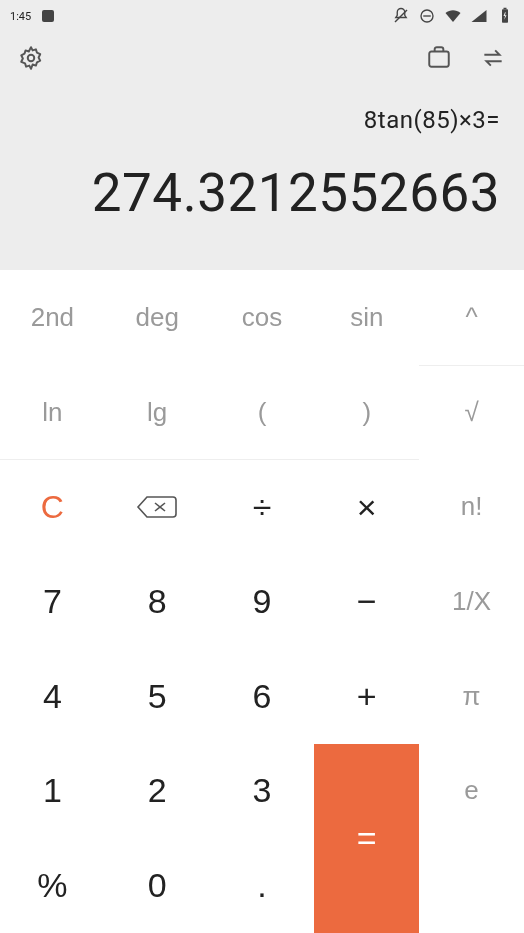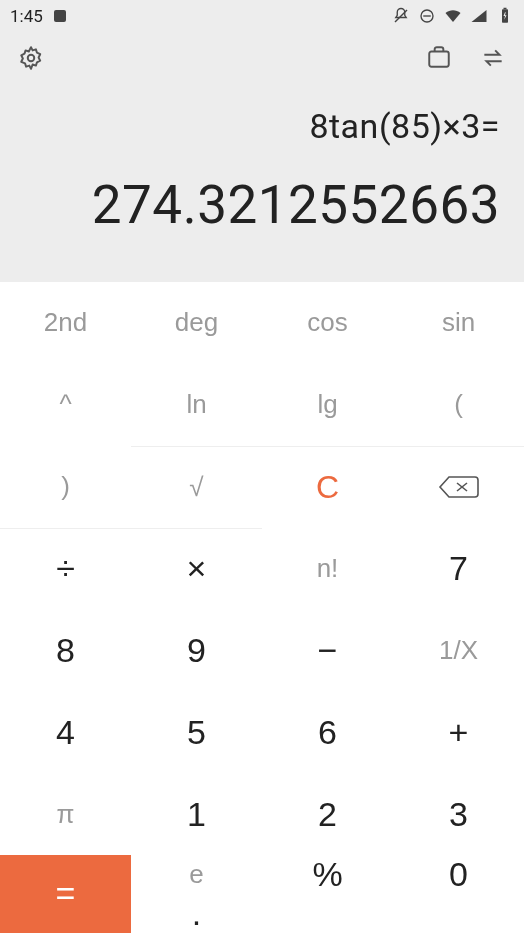--- a/index.html
+++ b/index.html
@@ -1,37 +1,37 @@
 <!DOCTYPE html>
 <html><head>
 <meta charset="utf-8">
 <style>
   * { box-sizing: border-box; margin: 0; padding: 0; }
   html, body { width: 524px; height: 933px; font-family: -apple-system, Roboto, sans-serif; overflow: hidden; }
   body { display: flex; flex-direction: column; background: #fff; }
 
   
-  .status-bar { height: 32px; display: flex; align-items: center; justify-content: space-between; padding: 0 10px; font-size: 17px; color: #222; background: #ededed; }
+  .status-bar { height: 32px; display: flex; align-items: center; justify-content: space-between; padding: 0 10px; font-size: 11px; color: #222; background: #ededed; }
   .status-left { display: flex; align-items: center; gap: 8px; }
   .status-right { display: flex; align-items: center; gap: 8px; }
   .status-icon { width: 18px; height: 18px; display: inline-flex; align-items: center; justify-content: center; }
   .status-icon svg { width: 18px; height: 18px; fill: #444; }
 
   
   .toolbar { height: 56px; display: flex; align-items: center; justify-content: space-between; padding: 0 18px; background: #ededed; }
   .toolbar-right { display: flex; align-items: center; gap: 28px; }
   .toolbar-icon svg { width: 26px; height: 26px; stroke: #555; fill: none; stroke-width: 1.8; }
 
   
   .display { flex: 0 0 auto; background: #ededed; padding: 18px 24px 46px 24px; text-align: right; }
-  .expr { font-size: 34px; color: #222; margin-bottom: 28px; letter-spacing: 0.5px; }
+  .expr { font-size: 24px; color: #222; margin-bottom: 28px; letter-spacing: 0.5px; }
   .result { font-size: 53px; color: #222; letter-spacing: 0.5px; }
 
   
-  .keypad { flex: 1; display: grid; grid-template-columns: repeat(4, 1fr); grid-template-rows: repeat(7, 1fr); background: #fff; }
+  .keypad { flex: 1; display: grid; grid-template-columns: repeat(5, 1fr); grid-template-rows: repeat(7, 1fr); background: #fff; }
   .key { display: flex; align-items: center; justify-content: center; font-size: 28px; color: #444; border: none; background: transparent; position: relative; }
   .key.sci { color: #9a9a9a; font-size: 26px; }
   .key.num { color: #222; font-size: 34px; }
   .key.op  { color: #222; font-size: 34px; }
   .key.clear { color: #ec6a3f; font-size: 32px; }
   .key.equals { background: #ec6a3f; color: #fff; font-size: 34px; grid-row: span 2; }
   .key.border-top { border-top: 1px solid #eee; }
 
   
   .bksp svg { width: 44px; height: 28px; stroke: #555; fill: none; stroke-width: 1.6; }

